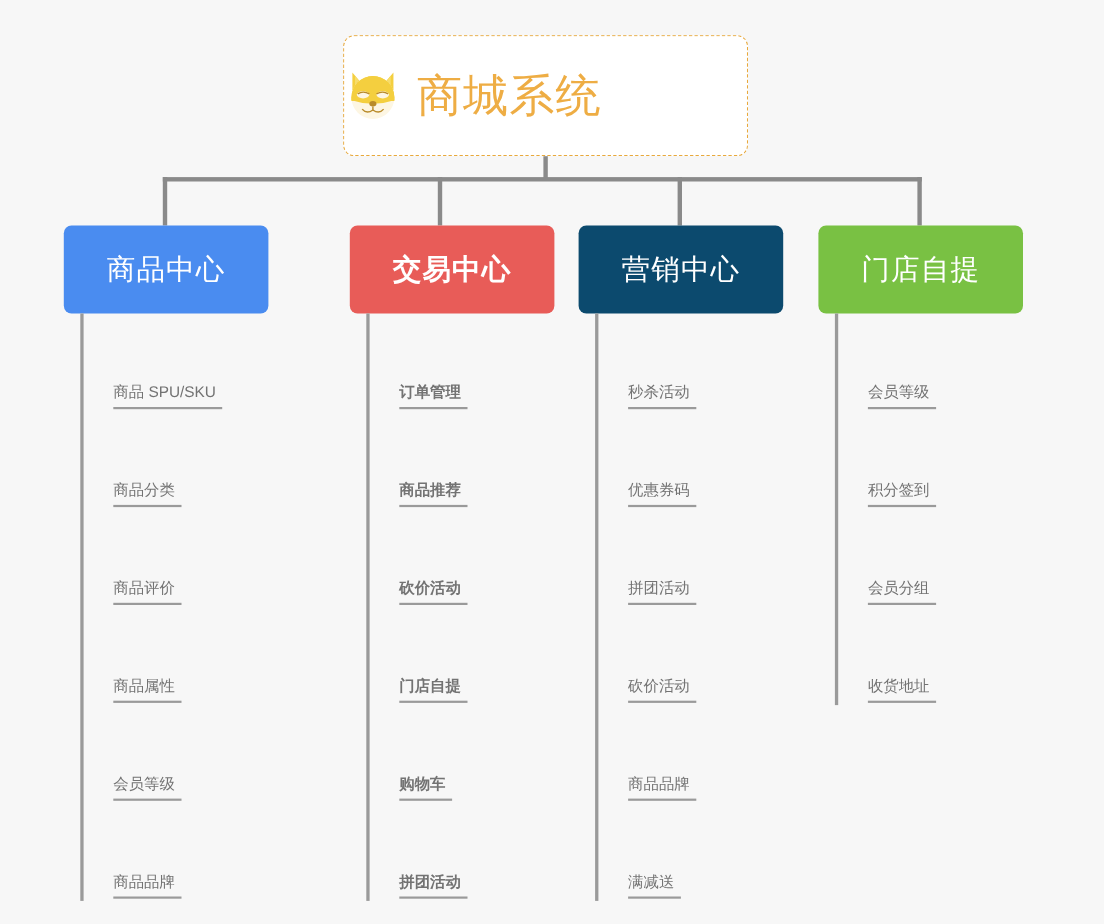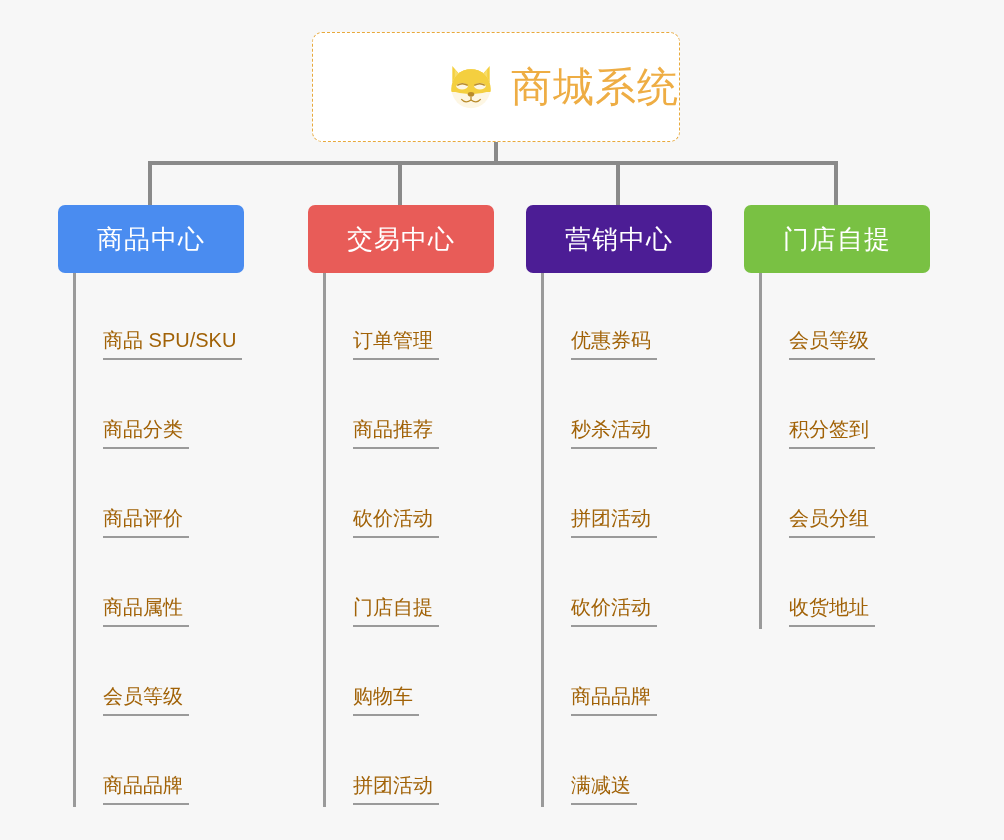--- a/index.html
+++ b/index.html
@@ -27,21 +27,21 @@
     left: 312px;
     top: 32px;
     width: 368px;
     height: 110px;
     box-sizing: border-box;
     background: #ffffff;
     border: 1.5px dashed #e8a93c;
     border-radius: 10px;
     display: flex;
     align-items: center;
-    justify-content: flex-end;
+    justify-content: flex-start;
     gap: 14px;
   }
   .root-emoji {
     width: 52px;
     height: 52px;
     flex: 0 0 auto;
     display: block;
   }
   .root-title {
     font-size: 41px;
@@ -77,40 +77,40 @@
   .conn-drop.d2 { left: 398px; }
   .conn-drop.d3 { left: 616px; }
   .conn-drop.d4 { left: 834px; }
 
   
   .branch {
     position: absolute;
     top: 205px;
   }
   .branch.b1 { left: 58px;  width: 186px; }
-  .branch.b2 { left: 308px; width: 186px; }
+  .branch.b2 { left: 318px; width: 186px; font-weight: bold; }
   .branch.b3 { left: 526px; width: 186px; }
   .branch.b4 { left: 744px; width: 186px; }
 
   .branch-header {
     width: 100%;
-    height: 68px;
+    height: 80px;
     box-sizing: border-box;
     border-radius: 7px;
     display: flex;
     align-items: center;
     justify-content: center;
     color: #ffffff;
     font-size: 26px;
     letter-spacing: 1px;
     white-space: nowrap;
   }
   .branch.b1 .branch-header { background: #4a8cf0; }
   .branch.b2 .branch-header { background: #e85c58; }
-  .branch.b3 .branch-header { background: #4c1d95; }
+  .branch.b3 .branch-header { background: #0c4a6e; }
   .branch.b4 .branch-header { background: #79c143; }
 
   
   .leaf-list {
     margin: 0;
     padding: 0 0 0 15px;
     list-style: none;
     border-left: 3px solid #9a9a9a;
     margin-left: 15px;
     margin-top: 0px;
@@ -118,22 +118,22 @@
   .leaf-item {
     height: 89px;
     box-sizing: border-box;
     display: flex;
     align-items: flex-end;
     padding-left: 12px;
     padding-bottom: 2px;
   }
   .leaf-label {
     display: inline-block;
-    font-size: 20px;
-    color: #a16207;
+    font-size: 14px;
+    color: #737373;
     white-space: nowrap;
     border-bottom: 2px solid #9a9a9a;
     padding: 0 6px 6px 0;
     line-height: 1.15;
   }
 </style>
 </head>
 <body>
 
 <div id="mindmap">
@@ -217,26 +217,26 @@
         </li>
     </ul>
   </div>
 
   <div class="branch b3">
     <div class="branch-header">
       <span>营销中心</span>
     </div>
     <ul class="leaf-list">
       <li class="leaf-item">
+          <span class="leaf-label">秒杀活动</span>
+        </li>
+      <li class="leaf-item">
           <span class="leaf-label">优惠券码</span>
         </li>
       <li class="leaf-item">
-          <span class="leaf-label">秒杀活动</span>
-        </li>
-      <li class="leaf-item">
           <span class="leaf-label">拼团活动</span>
         </li>
       <li class="leaf-item">
           <span class="leaf-label">砍价活动</span>
         </li>
       <li class="leaf-item">
           <span class="leaf-label">商品品牌</span>
         </li>
       <li class="leaf-item">
           <span class="leaf-label">满减送</span>

